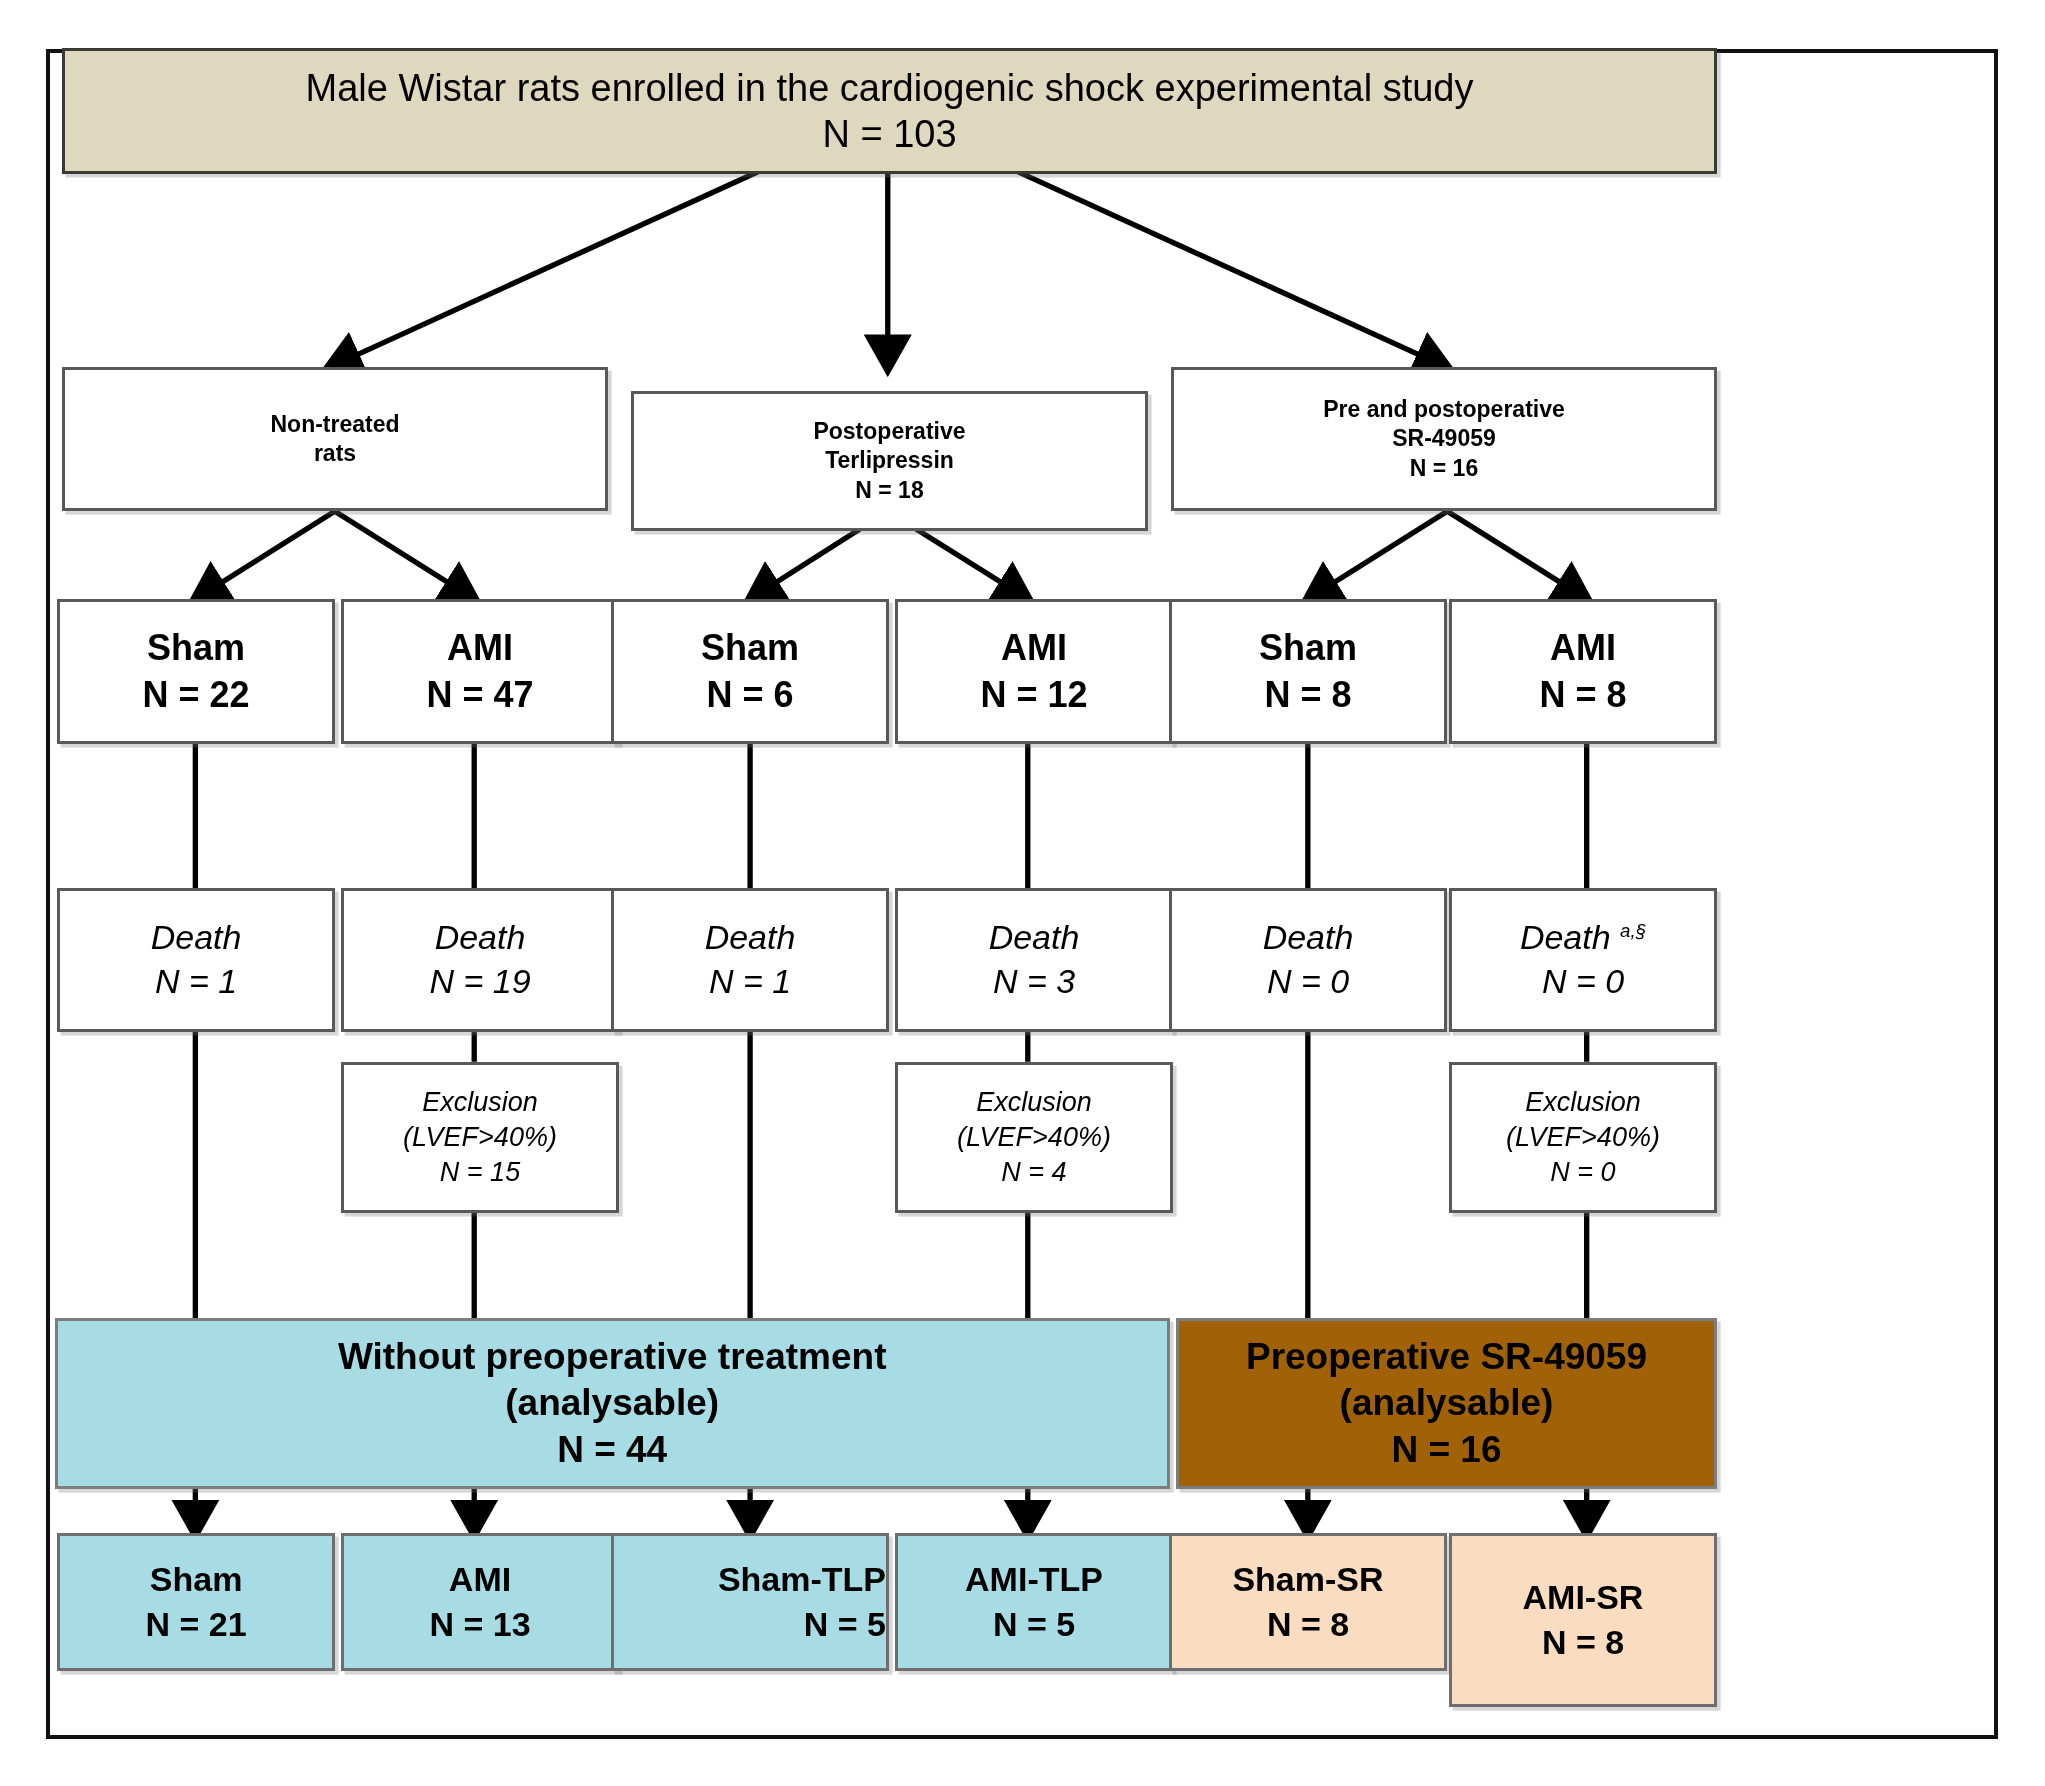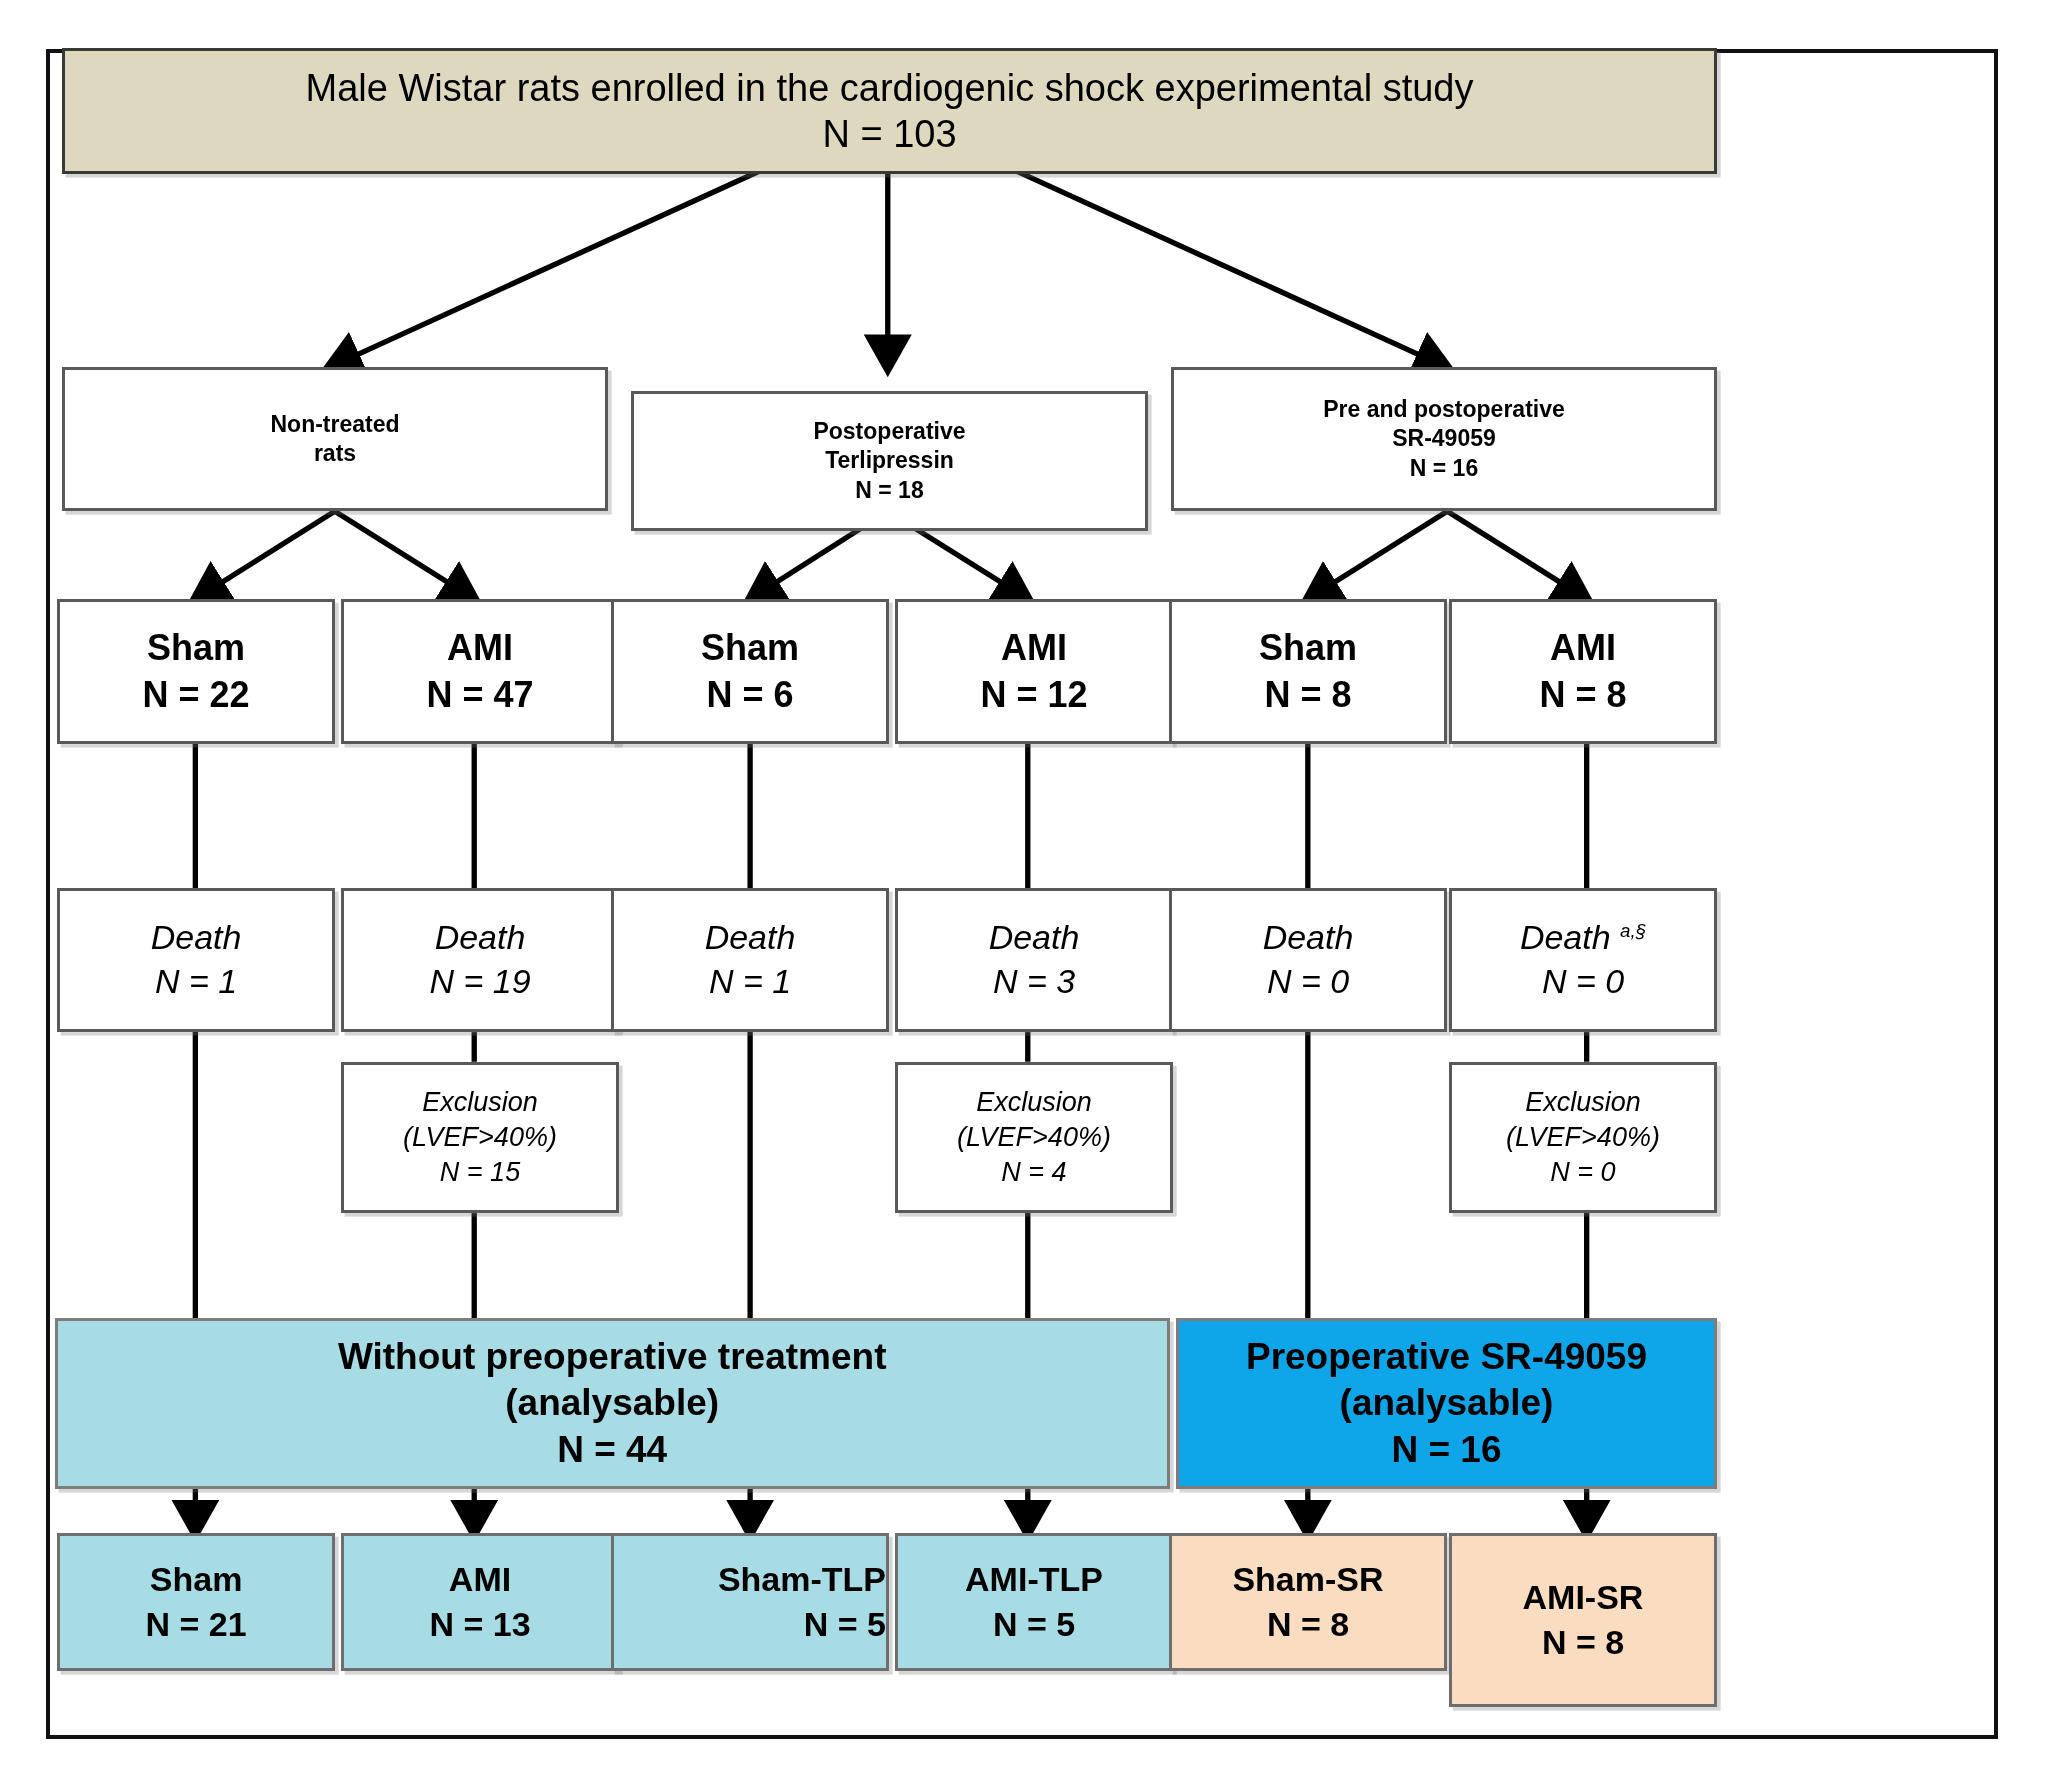--- a/index.html
+++ b/index.html
@@ -69,21 +69,21 @@
     line-height:1.30;
   }
   .summary-blue{
     background:#A8DCE5;
     border:3px solid #7d7d7d;
     font-size:37px;
     font-weight:bold;
     line-height:1.26;
   }
   .summary-orange{
-    background:#0ea5e9;
+    background:#a16207;
     border:3px solid #7d7d7d;
     font-size:37px;
     font-weight:bold;
     line-height:1.26;
   }
   .leaf-blue{
     background:#A8DCE5;
     border:3px solid #6e6e6e;
     font-size:34px;
     font-weight:bold;

